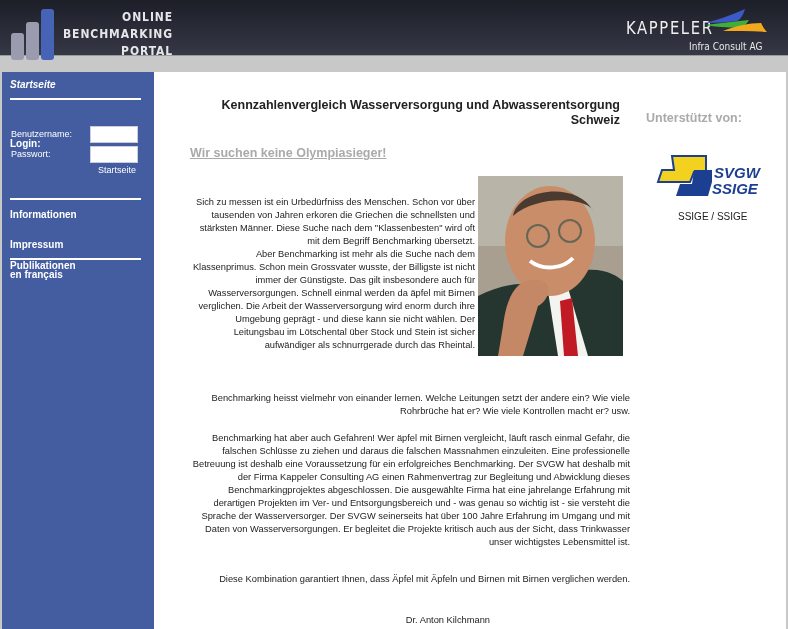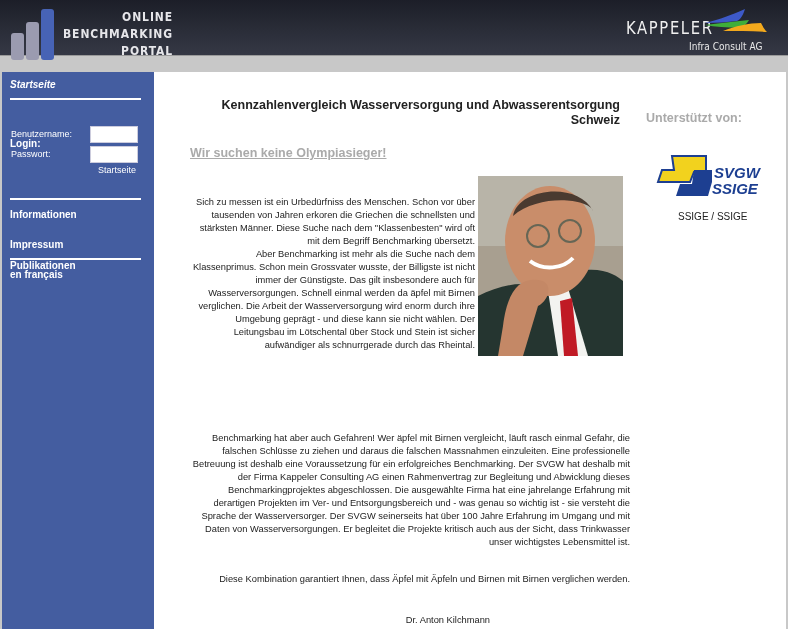--- a/index.html
+++ b/index.html
@@ -143,20 +143,21 @@
       <path d="M82 125 L94 122 L100 180 L86 180 Z" fill="#c01a25"></path>
       <ellipse cx="72" cy="65" rx="45" ry="55" fill="#c98d6a"></ellipse>
       <path d="M35 40 C40 12, 100 5, 115 35 C110 22, 60 18, 35 40 Z" fill="#4a3a30"></path>
       <circle cx="60" cy="60" r="11" fill="none" stroke="#665" stroke-width="2"></circle>
       <circle cx="92" cy="55" r="11" fill="none" stroke="#665" stroke-width="2"></circle>
       <path d="M52 85 C65 95, 85 93, 95 82" stroke="#fff" stroke-width="4" fill="none"></path>
       <path d="M25 150 C30 110, 45 100, 65 105 C75 110, 70 125, 60 130 L45 180 L20 180 Z" fill="#c48866"></path>
     </svg>
   </div>
 
+  <p class="para" id="p2">Benchmarking heisst vielmehr von einander lernen. Welche Leitungen setzt der andere ein? Wie viele Rohrbrüche hat er? Wie viele Kontrollen macht er? usw.</p>
   <p class="para" id="p3">Benchmarking hat aber auch Gefahren! Wer äpfel mit Birnen vergleicht, läuft rasch einmal Gefahr, die falschen Schlüsse zu ziehen und daraus die falschen Massnahmen einzuleiten. Eine professionelle Betreuung ist deshalb eine Voraussetzung für ein erfolgreiches Benchmarking. Der SVGW hat deshalb mit der Firma Kappeler Consulting AG einen Rahmenvertrag zur Begleitung und Abwicklung dieses Benchmarkingprojektes abgeschlossen. Die ausgewählte Firma hat eine jahrelange Erfahrung mit derartigen Projekten im Ver- und Entsorgungsbereich und - was genau so wichtig ist - sie versteht die Sprache der Wasserversorger. Der SVGW seinerseits hat über 100 Jahre Erfahrung im Umgang und mit Daten von Wasserversorgungen. Er begleitet die Projekte kritisch auch aus der Sicht, dass Trinkwasser unser wichtigstes Lebensmittel ist.</p>
   <p class="para" id="p4">Diese Kombination garantiert Ihnen, dass Äpfel mit Äpfeln und Birnen mit Birnen verglichen werden.</p>
   <div class="para" id="sig">
     <div>Dr. Anton Kilchmann</div>
     <div>Direktor SVGW</div>
   </div>
 
   <div id="supported-title">Unterstützt von:</div>
   <svg id="svgw-logo" viewBox="0 0 120 52">
     <path d="M18 4 L52 4 L52 20 L40 20 L36 30 L4 30 L8 18 L20 18 Z" fill="#f2d21e" stroke="#1d3f91" stroke-width="2"></path>

